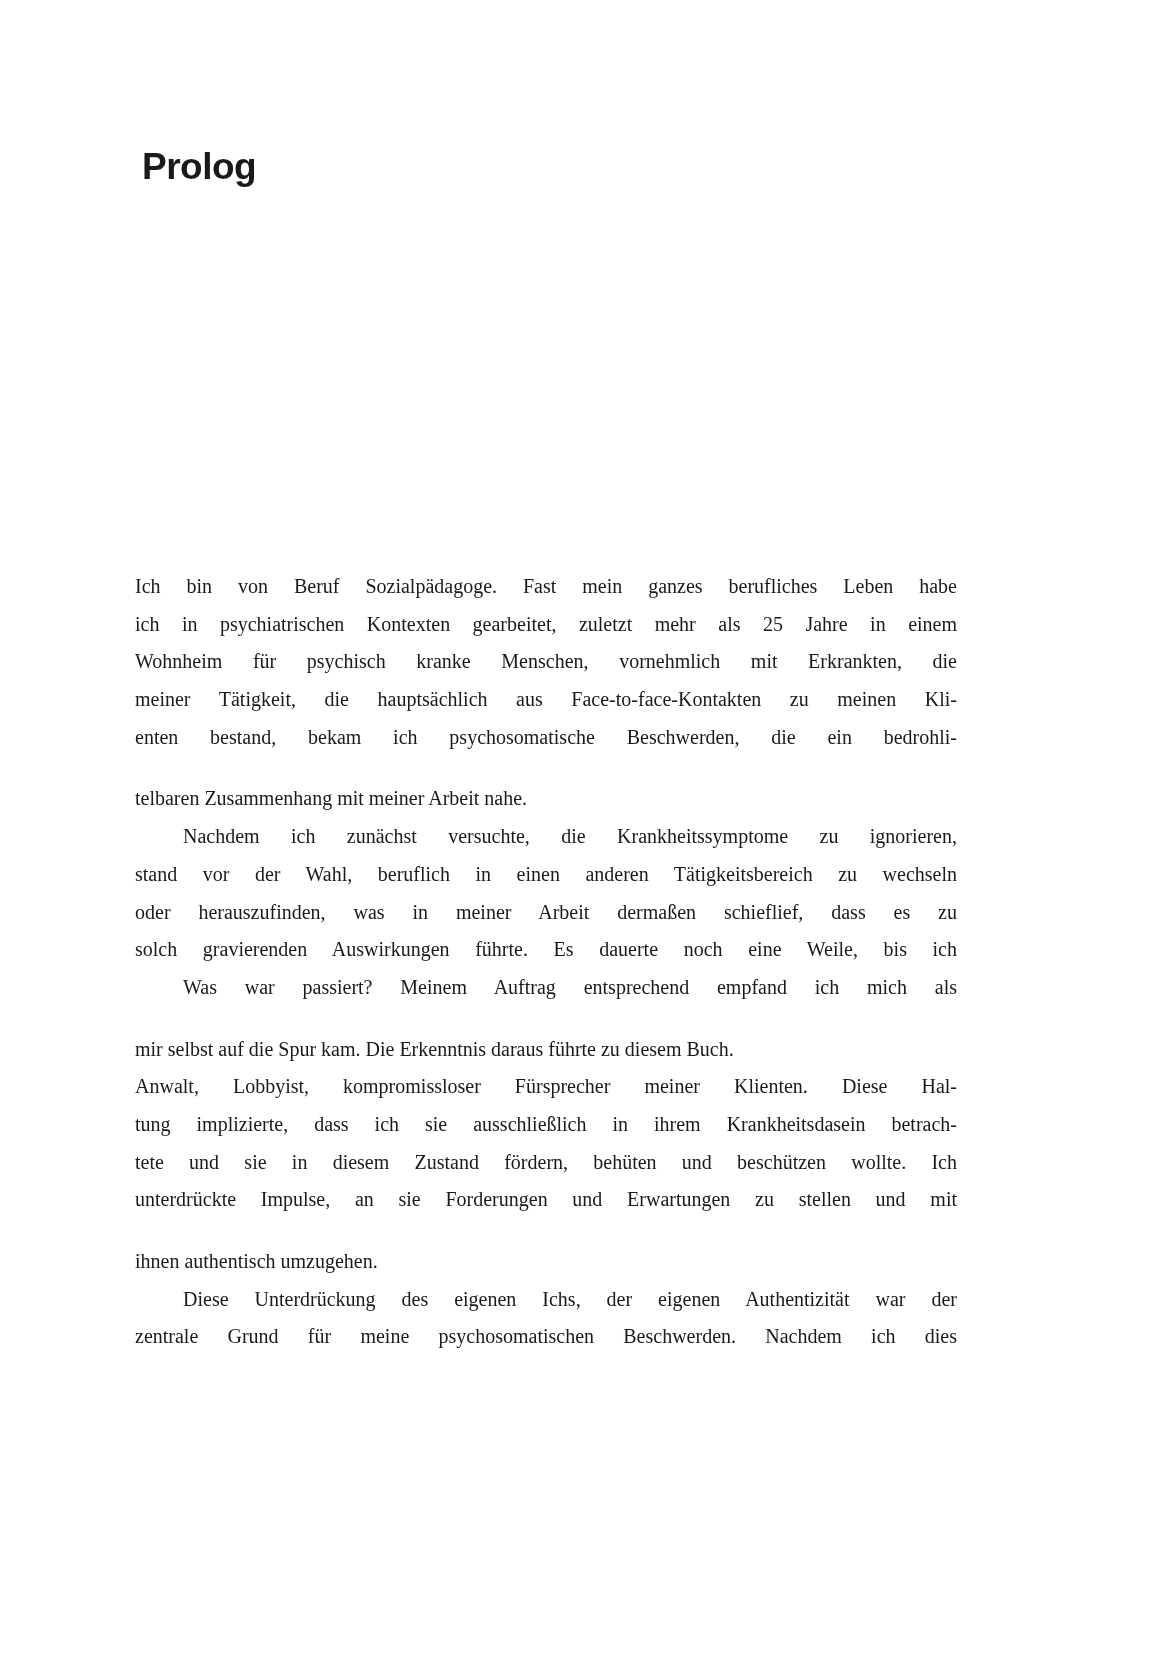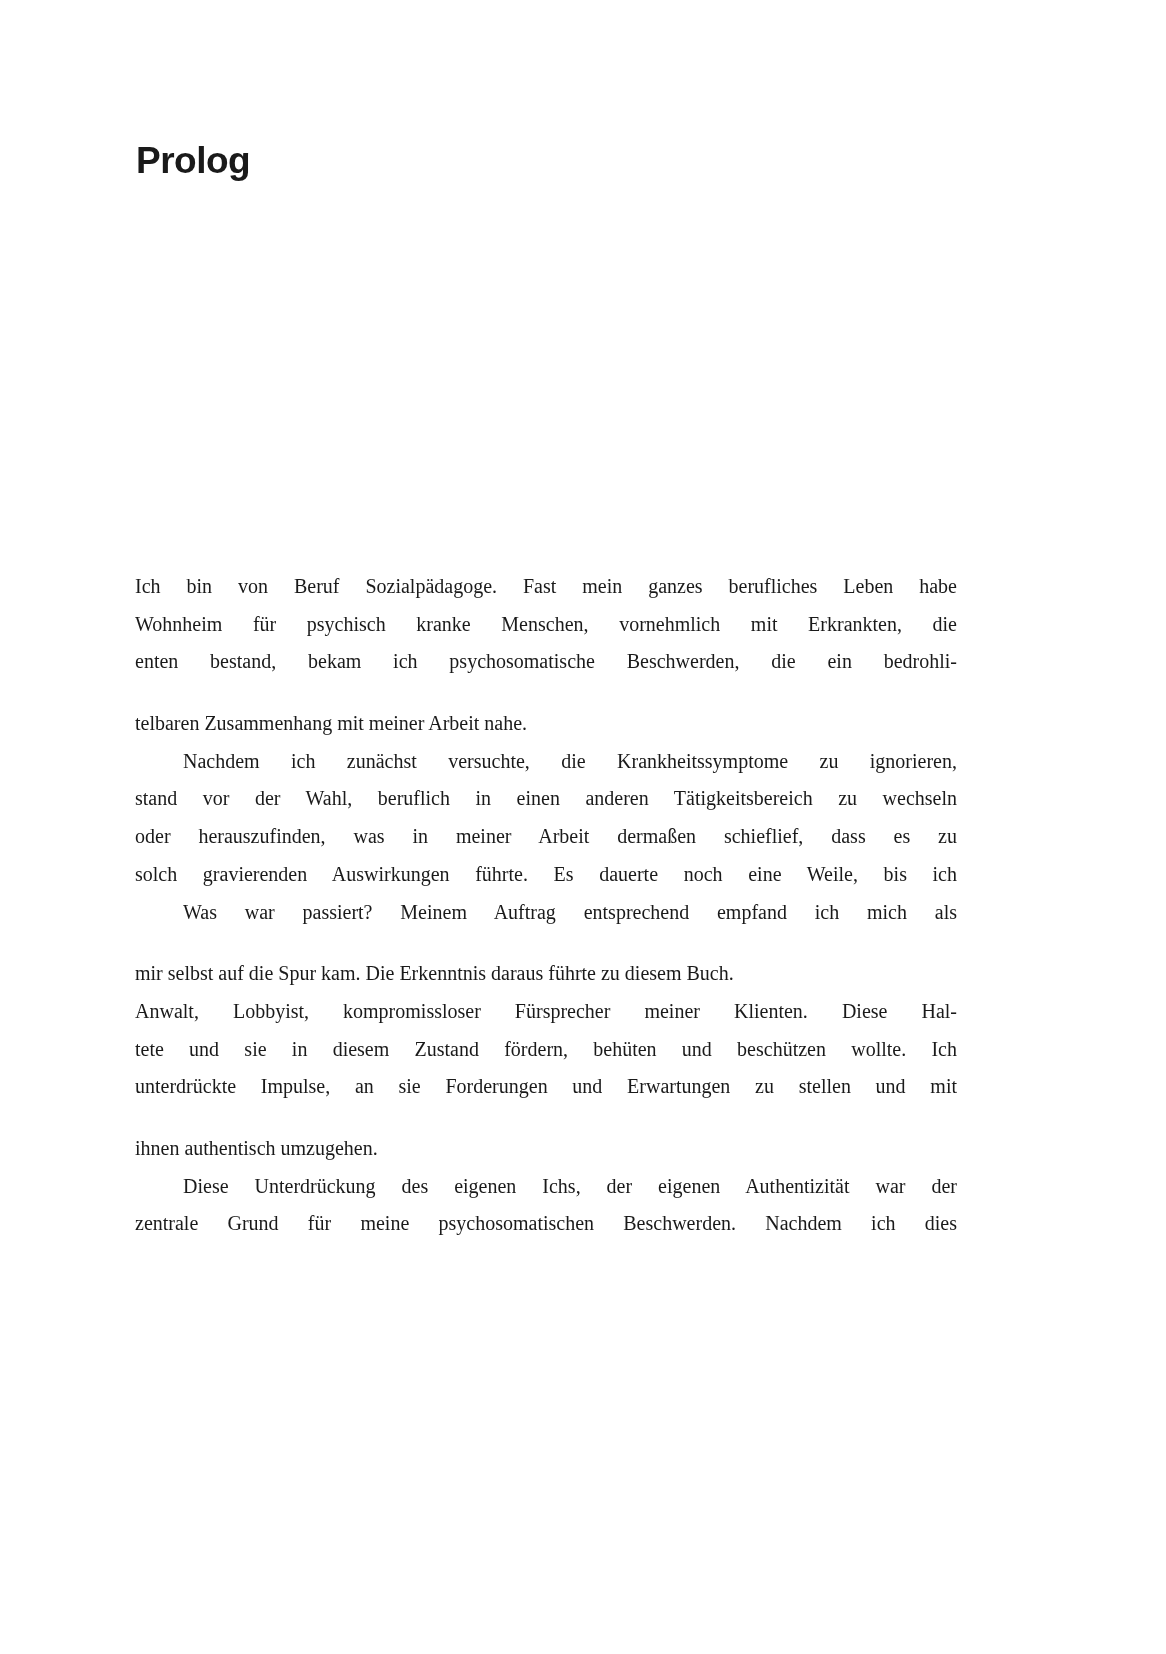--- a/index.html
+++ b/index.html
@@ -1,45 +1,48 @@
 <!DOCTYPE html>
 <html><head>
   <meta charset="utf-8">
   <style>
     html, body { margin: 0; padding: 0; background: #ffffff; }
     body { width: 1166px; height: 1654px; position: relative; overflow: hidden; }
     .page-title {
       position: absolute; left: 134px; top: 138px;
       font-family: "Liberation Sans", sans-serif; font-weight: bold;
-      font-size: 37px; color: #1a1a1a; letter-spacing: -0.5px; margin: 2px;
+      font-size: 37px; color: #1a1a1a; letter-spacing: -0.5px; margin: 8px;
     }
     .body-text {
       position: absolute; left: 135px; top: 568px; width: 822px;
       font-family: "Liberation Serif", serif; font-size: 20px; line-height: 37.7px;
       color: #1a1a1a;
     }
     .line { display: block; white-space: nowrap; text-align: justify; text-align-last: justify; height: 37.7px; }
     .line.last { text-align-last: left; margin-top: 24px; }
     .line.indent { padding-left: 48px; }
   </style>
 </head>
 <body>
 
 <h1 class="page-title">Prolog</h1>
 
 <div class="body-text" id="body-text">
     <span class="line">Ich bin von Beruf Sozialpädagoge. Fast mein ganzes berufliches Leben habe</span>
+    <span class="line">ich in psychiatrischen Kontexten gearbeitet, zuletzt mehr als 25 Jahre in einem</span>
     <span class="line">Wohnheim für psychisch kranke Menschen, vornehmlich mit Erkrankten, die</span>
+    <span class="line">meiner Tätigkeit, die hauptsächlich aus Face-to-face-Kontakten zu meinen Kli-</span>
     <span class="line">enten bestand, bekam ich psychosomatische Beschwerden, die ein bedrohli-</span>
     <span class="line last">telbaren Zusammenhang mit meiner Arbeit nahe.</span>
     <span class="line indent">Nachdem ich zunächst versuchte, die Krankheitssymptome zu ignorieren,</span>
     <span class="line">stand vor der Wahl, beruflich in einen anderen Tätigkeitsbereich zu wechseln</span>
     <span class="line">oder herauszufinden, was in meiner Arbeit dermaßen schieflief, dass es zu</span>
     <span class="line">solch gravierenden Auswirkungen führte. Es dauerte noch eine Weile, bis ich</span>
     <span class="line indent">Was war passiert? Meinem Auftrag entsprechend empfand ich mich als</span>
     <span class="line last">mir selbst auf die Spur kam. Die Erkenntnis daraus führte zu diesem Buch.</span>
     <span class="line">Anwalt, Lobbyist, kompromissloser Fürsprecher meiner Klienten. Diese Hal-</span>
+    <span class="line">tung implizierte, dass ich sie ausschließlich in ihrem Krankheitsdasein betrach-</span>
     <span class="line">tete und sie in diesem Zustand fördern, behüten und beschützen wollte. Ich</span>
     <span class="line">unterdrückte Impulse, an sie Forderungen und Erwartungen zu stellen und mit</span>
     <span class="line last">ihnen authentisch umzugehen.</span>
     <span class="line indent">Diese Unterdrückung des eigenen Ichs, der eigenen Authentizität war der</span>
     <span class="line">zentrale Grund für meine psychosomatischen Beschwerden. Nachdem ich dies</span>
   </div>
 
 </body></html>

